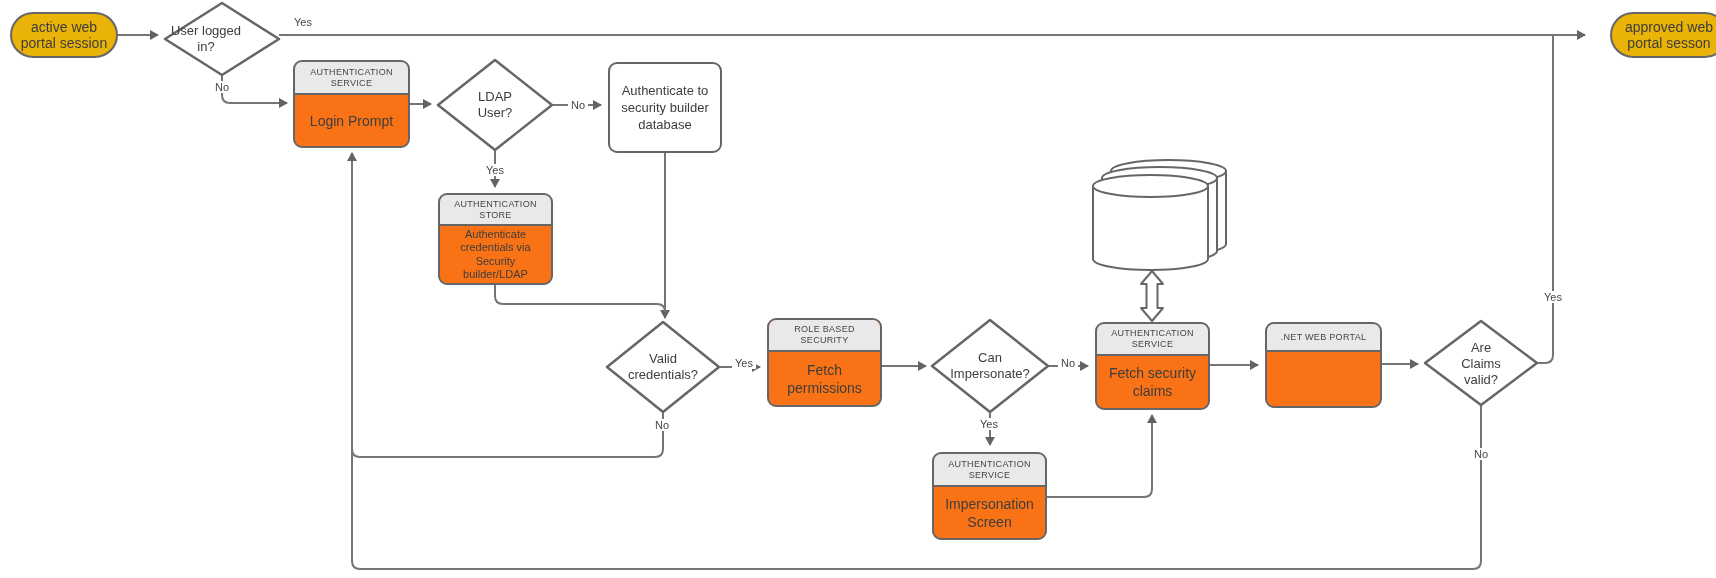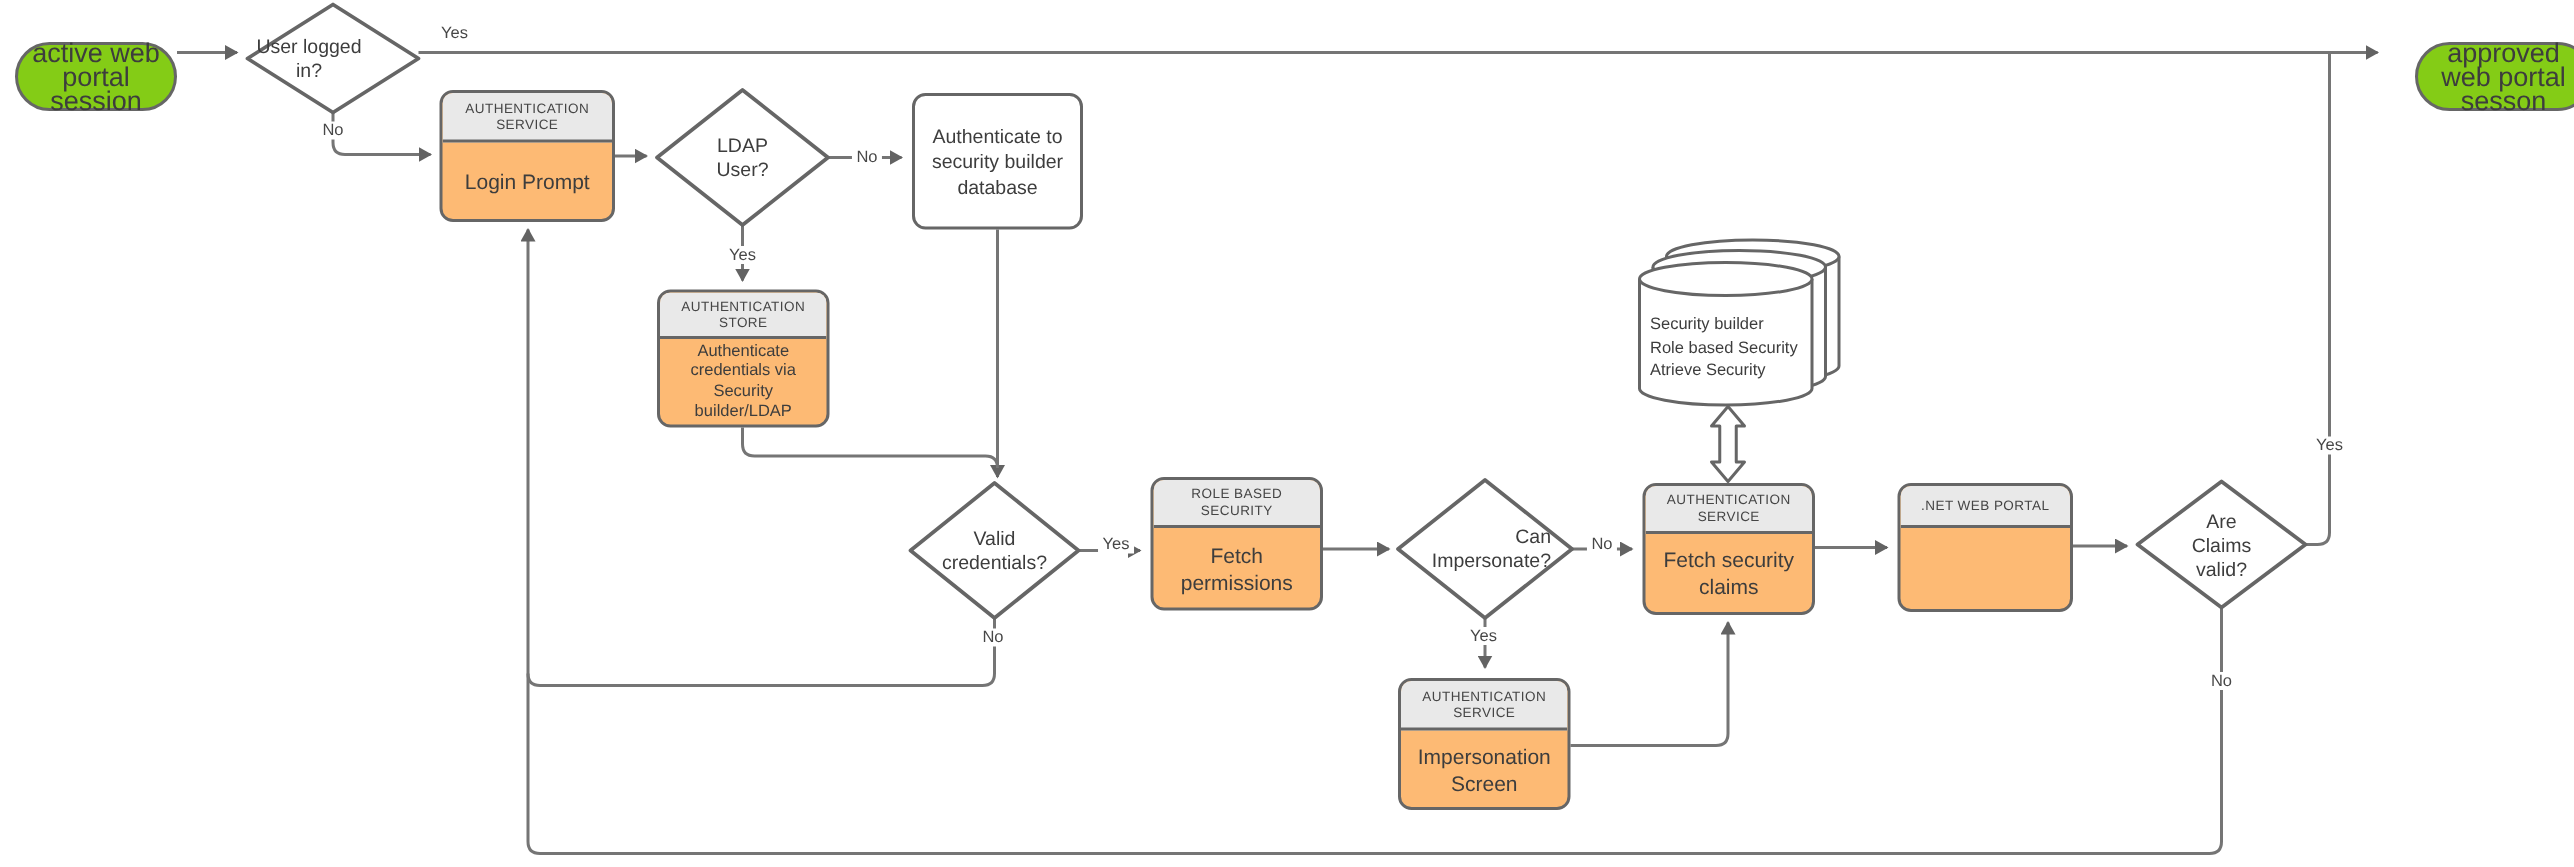--- a/index.html
+++ b/index.html
@@ -4,27 +4,27 @@
 <style>
   html,body{margin:0;padding:0;background:#fff;}
   #canvas{
     position:relative;width:1716px;height:578px;background:#fff;overflow:hidden;
     font-family:"Liberation Sans", sans-serif;color:#3d3d3d;
   }
   #wires{position:absolute;left:0;top:0;width:1716px;height:578px;}
   
   .term{
     position:absolute;box-sizing:border-box;border:2.5px solid #666;border-radius:24px;
-    background:#84cc16;display:flex;align-items:center;justify-content:center;
-    text-align:center;font-size:18px;line-height:16px;padding:0 7px;margin-top:16px;
+    background:#eab308;display:flex;align-items:center;justify-content:center;
+    text-align:center;font-size:14px;line-height:16px;padding:0 7px;
   }
   
   .proc{
     position:absolute;box-sizing:border-box;border:2px solid #666;border-radius:9px;
-    background:#fdba74;overflow:hidden;display:flex;flex-direction:column;
+    background:#f97316;overflow:hidden;display:flex;flex-direction:column;
   }
   .proc-header{
     flex:0 0 auto;box-sizing:border-box;background:#e9e9e9;border-bottom:2px solid #666;
     display:flex;align-items:center;justify-content:center;text-align:center;
     font-size:9px;line-height:11px;letter-spacing:.3px;color:#454545;padding:2px 4px;
   }
   .proc-body{
     flex:1 1 auto;display:flex;align-items:center;justify-content:center;
     text-align:center;font-size:14px;line-height:18px;color:#3d3d3d;
   }
@@ -139,28 +139,23 @@
   </div>
 
   <div class="proc" style="left:932px;top:452px;width:115px;height:88px;">
     <div class="proc-header" style="height:33px;">AUTHENTICATION SERVICE</div>
     <div class="proc-body" style="padding:0 4px;">Impersonation Screen</div>
   </div>
 
   <div class="dlabel" style="left:166px;top:13px;width:80px;height:52px;">User logged in?</div>
   <div class="dlabel" style="left:462px;top:81px;width:66px;height:48px;">LDAP User?</div>
   <div class="dlabel" style="left:623px;top:343px;width:80px;height:48px;">Valid credentials?</div>
-  <div class="dlabel" style="left:946px;top:342px;width:88px;height:48px;text-align:right;">Can Impersonate?</div>
+  <div class="dlabel" style="left:946px;top:342px;width:88px;height:48px;">Can Impersonate?</div>
   <div class="dlabel" style="left:1453px;top:339px;width:56px;height:50px;">Are Claims valid?</div>
 
-  <div class="cyl-text" style="left:1100px;top:209px;width:108px;">
-    <div>Security builder</div>
-    <div>Role based Security</div>
-    <div>Atrieve Security</div>
-  </div>
 
   <span class="lbl" style="left:303px;top:22px;">Yes</span>
   <span class="lbl" style="left:222px;top:87px;">No</span>
   <span class="lbl" style="left:578px;top:105px;">No</span>
   <span class="lbl" style="left:495px;top:170px;">Yes</span>
   <span class="lbl" style="left:744px;top:363px;">Yes</span>
   <span class="lbl" style="left:662px;top:425px;">No</span>
   <span class="lbl" style="left:1068px;top:363px;">No</span>
   <span class="lbl" style="left:989px;top:424px;">Yes</span>
   <span class="lbl" style="left:1553px;top:297px;">Yes</span>

